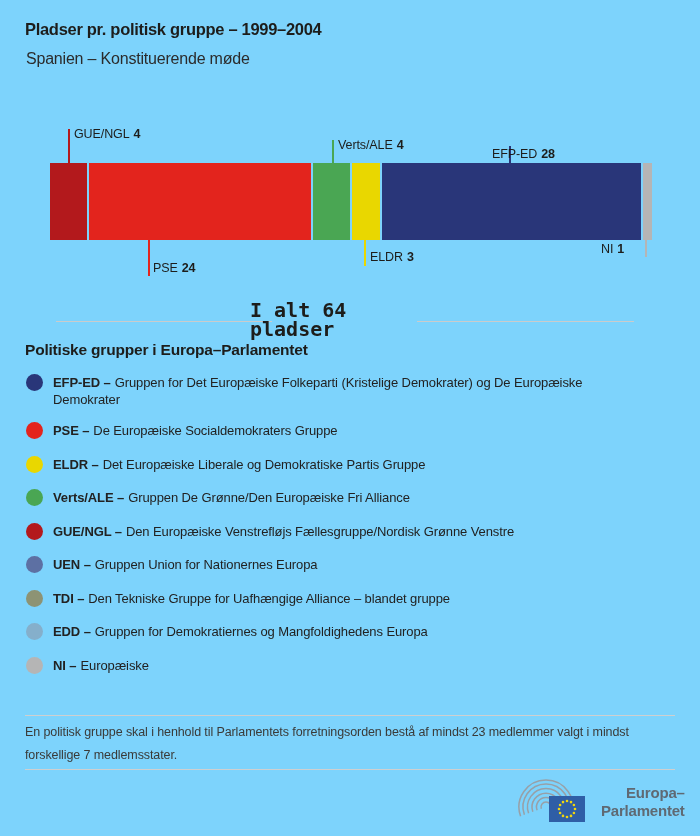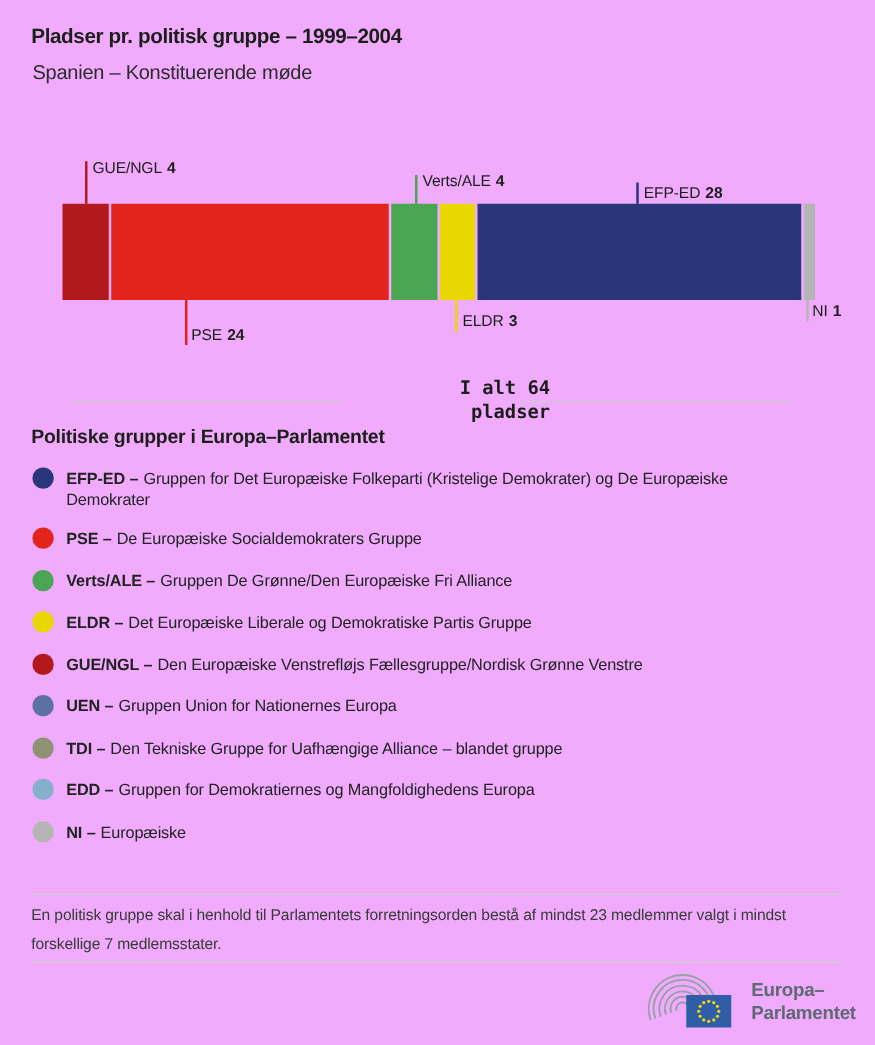--- a/index.html
+++ b/index.html
@@ -1,16 +1,16 @@
 <!DOCTYPE html>
 <html><head>
 <meta charset="utf-8">
 <style>
   html,body{margin:0;padding:0;background:#fff;}
-  .page{position:relative;width:700px;height:836px;background:#f0abfc;
+  .page{position:relative;width:700px;height:836px;background:#7dd3fc;
         font-family:"Liberation Sans",sans-serif;color:#1d1d1b;overflow:hidden;}
 
   
   .title{position:absolute;left:25px;top:20px;margin:0;font-size:16.5px;font-weight:700;
          letter-spacing:-0.3px;color:#1d1d1b;}
   .subtitle{position:absolute;left:26px;top:50px;font-size:16px;font-weight:400;
             letter-spacing:-0.2px;color:#2b2b2b;}
 
   
   .bar{position:absolute;left:50px;top:163px;width:602px;height:77px;display:flex;gap:2px;}
@@ -21,31 +21,31 @@
   .tick-gue{left:68px;top:129px;height:34px;}
   .tick-verts{left:332px;top:140px;height:23px;}
   .tick-efp{left:509px;top:146px;height:17px;}
   .tick-pse{left:148px;top:240px;height:36px;}
   .tick-eldr{left:364px;top:240px;height:26px;}
   .tick-ni{left:645px;top:240px;height:17px;}
   .callout{position:absolute;font-size:12.5px;letter-spacing:-0.1px;color:#1d1d1b;white-space:nowrap;}
   .callout b{margin-left:4px;font-weight:700;}
   .co-gue{left:74px;top:127px;}
   .co-verts{left:338px;top:138px;}
-  .co-efp{left:515px;top:147px;}
+  .co-efp{left:492px;top:147px;}
   .co-pse{left:153px;top:261px;}
   .co-eldr{left:370px;top:250px;}
-  .co-ni{left:631px;top:242px;width:42px;text-align:right;}
+  .co-ni{left:601px;top:242px;width:42px;}
 
   
   .total-rule{position:absolute;top:321px;height:1px;background:#cbcbcb;}
   .total-rule-left{left:56px;width:216px;}
   .total-rule-right{left:417px;width:217px;}
-  .total-text{position:absolute;left:250px;top:301px;width:190px;text-align:right;
-              font-family:"DejaVu Sans Mono",monospace;font-weight:700;font-size:15px;
+  .total-text{position:absolute;left:250px;top:301px;width:190px;text-align:left;
+              font-family:"DejaVu Sans Mono",monospace;font-weight:700;font-size:20px;
               line-height:19px;color:#1d1d1b;}
 
   
   .legend-heading{position:absolute;left:25px;top:341px;margin:0;font-size:15.5px;
                   font-weight:700;letter-spacing:-0.2px;color:#1d1d1b;}
   .legend{position:absolute;left:25px;top:374px;width:618px;}
   .legend-item{position:relative;padding-left:28px;margin-bottom:16.5px;
                font-size:13px;line-height:17px;letter-spacing:-0.1px;color:#222;}
   .legend-item:first-child{margin-bottom:14px;}
   .dot{position:absolute;left:1px;top:0px;width:17px;height:17px;border-radius:50%;}
@@ -53,21 +53,21 @@
 
   
   .rule{position:absolute;left:25px;width:650px;height:1px;background:#cfcfcf;}
   .rule-1{top:715px;}
   .rule-2{top:769px;}
   .footnote{position:absolute;left:25px;top:721px;width:648px;margin:0;
             font-size:12.5px;line-height:23px;letter-spacing:-0.1px;color:#3a3a38;}
   .source{position:absolute;left:25px;top:800px;font-size:14.5px;color:#1d1d1b;}
   .source b{font-weight:700;margin-right:5px;}
   .logo{position:absolute;left:516px;top:777px;display:flex;align-items:center;gap:13px;}
-  .logo-text{font-size:15px;line-height:18px;font-weight:700;color:#5f6973;letter-spacing:-0.2px;}
+  .logo-text{font-size:15px;line-height:18px;font-weight:700;color:#5f6973;letter-spacing:-0.2px;text-align:right;}
 </style>
 </head>
 <body>
 
 <div class="page">
 
   <h1 class="title">Pladser pr. politisk gruppe – 1999–2004</h1>
   <div class="subtitle">Spanien – Konstituerende møde</div>
 
   <div class="bar">
@@ -116,26 +116,26 @@
   <div class="legend">
     <div class="legend-item">
       <span class="dot" style="background-color: rgb(41, 54, 121);"></span>
       <b class="abbr">EFP-ED –</b><span>Gruppen for Det Europæiske Folkeparti (Kristelige Demokrater) og De Europæiske Demokrater</span>
     </div>
     <div class="legend-item">
       <span class="dot" style="background-color: rgb(227, 36, 29);"></span>
       <b class="abbr">PSE –</b><span>De Europæiske Socialdemokraters Gruppe</span>
     </div>
     <div class="legend-item">
+      <span class="dot" style="background-color: rgb(233, 215, 0);"></span>
+      <b class="abbr">ELDR –</b><span>Det Europæiske Liberale og Demokratiske Partis Gruppe</span>
+    </div>
+    <div class="legend-item">
       <span class="dot" style="background-color: rgb(74, 166, 83);"></span>
       <b class="abbr">Verts/ALE –</b><span>Gruppen De Grønne/Den Europæiske Fri Alliance</span>
-    </div>
-    <div class="legend-item">
-      <span class="dot" style="background-color: rgb(233, 215, 0);"></span>
-      <b class="abbr">ELDR –</b><span>Det Europæiske Liberale og Demokratiske Partis Gruppe</span>
     </div>
     <div class="legend-item">
       <span class="dot" style="background-color: rgb(179, 25, 28);"></span>
       <b class="abbr">GUE/NGL –</b><span>Den Europæiske Venstrefløjs Fællesgruppe/Nordisk Grønne Venstre</span>
     </div>
     <div class="legend-item">
       <span class="dot" style="background-color: rgb(93, 112, 163);"></span>
       <b class="abbr">UEN –</b><span>Gruppen Union for Nationernes Europa</span>
     </div>
     <div class="legend-item">

